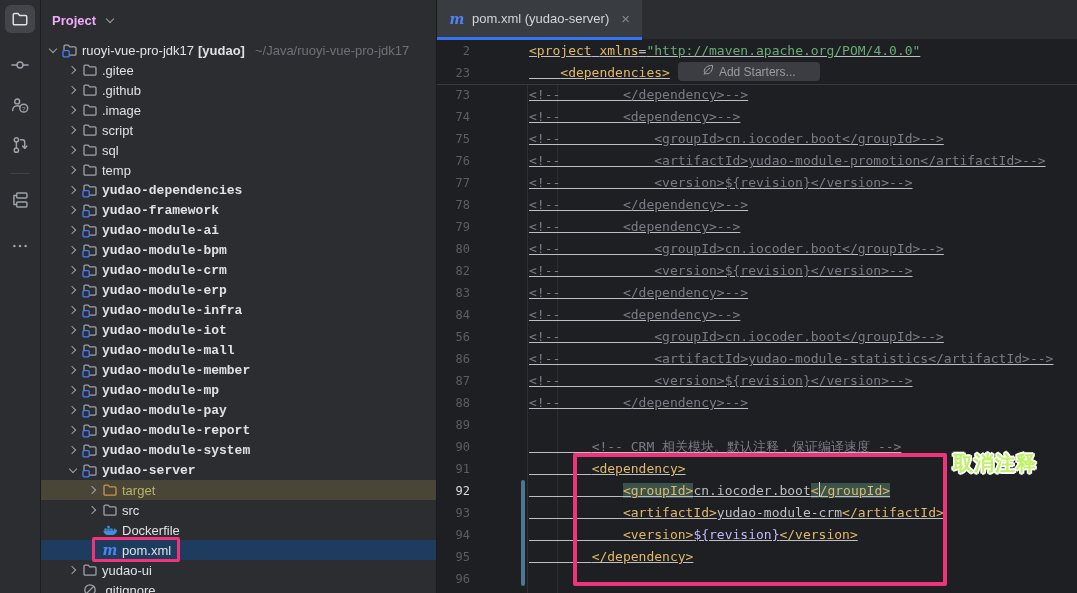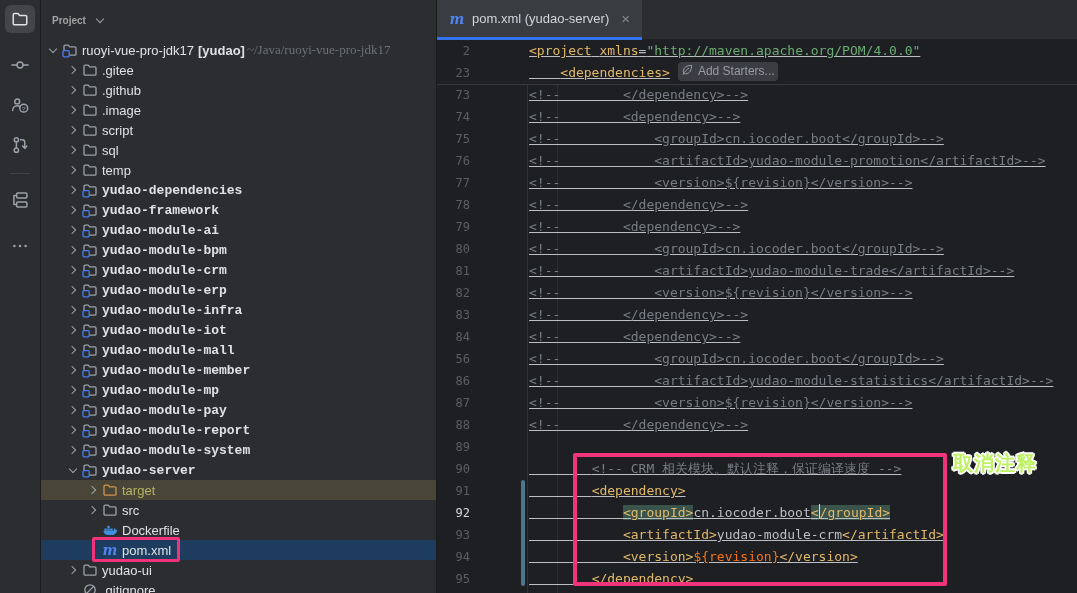--- a/index.html
+++ b/index.html
@@ -12,37 +12,37 @@
   .abtn{width:30px;height:28px;border-radius:6px;display:flex;align-items:center;justify-content:center;
         color:#9da2ab;flex:none;}
   .abtn.active{background:#43454a;color:#dfe1e5;}
   .abtn svg{display:block;}
   .adivider{width:20px;height:1px;background:#404246;flex:none;}
 
   
   .panel{width:396px;flex:none;background:#2b2d30;position:relative;box-sizing:border-box;
          border-right:1px solid #191a1c;overflow:hidden;}
   .phead{height:40px;display:flex;align-items:center;padding-left:11px;gap:6px;
-         color:#a3a3a3;font-weight:700;font-size:10px;}
+         color:#f0abfc;font-weight:700;font-size:13px;}
   .tree{position:absolute;top:40px;left:0;right:0;bottom:0;overflow:hidden;}
   .trow{height:20px;display:flex;align-items:center;font-size:13px;color:#dfe1e5;white-space:nowrap;}
   .trow.selected{background:#1d3c5e;}
   .trow.excluded{background:#4a4637;}
   .trow.excluded .tlabel{color:#b7b264;}
   .trow.excluded .ticon{color:#d0924f;}
   .chev{width:16px;height:16px;flex:none;display:flex;align-items:center;justify-content:center;}
   .chev.r::before{content:"";width:5px;height:5px;border-right:1.4px solid #9da2ab;
                   border-bottom:1.4px solid #9da2ab;transform:rotate(-45deg);margin-left:-2px;}
   .chev.d::before{content:"";width:5px;height:5px;border-right:1.4px solid #9da2ab;
                   border-bottom:1.4px solid #9da2ab;transform:rotate(45deg);margin-top:-2px;}
   .ticon{width:18px;height:16px;flex:none;display:flex;align-items:center;justify-content:center;color:#9da2ab;}
   .tlabel{margin-left:3px;}
   .tlabel.b{font-weight:700;font-family:Liberation Mono, monospace;}
   .tsuffix{font-weight:700;margin-left:4px;}
-  .tpath{color:#6e7277;margin-left:2px;font-weight:400;font-family:Liberation Serif, serif;}
+  .tpath{color:#6e7277;margin-left:10px;font-weight:400;}
   .mvnglyph{font-family:"DejaVu Serif","Liberation Serif",serif;font-style:italic;font-weight:700;
             font-size:14px;line-height:16px;color:#5183f0;display:inline-block;width:16px;text-align:center;}
   .tbox{position:absolute;left:51px;top:537px;width:88px;height:25px;border:3px solid #f0347c;
         border-radius:2px;box-sizing:border-box;z-index:6;pointer-events:none;}
 
   
   .editor{flex:1;position:relative;background:#1e1f22;overflow:hidden;}
   .tabbar{position:absolute;top:0;left:0;right:0;height:40px;background:#2b2d30;
           border-bottom:1px solid #1f2123;box-sizing:border-box;z-index:4;}
   .tab{position:absolute;left:0;top:0;height:40px;background:#393c40;display:flex;align-items:center;
@@ -55,24 +55,24 @@
   .cl{height:22px;font:13px/22px "DejaVu Sans Mono","Liberation Mono",monospace;
       white-space:pre;color:#bcbec4;display:flex;}
   .ln{width:33px;flex:none;text-align:right;color:#5b5e64;font-size:12px;}
   .cl.active .ln{color:#d6d9df;}
   .lc{margin-left:59px;white-space:pre;text-decoration:underline;}
   .tk.tag{color:#e2b96b;}
   .tk.taghl{color:#e2b96b;background:#3b544b;}
   .tk.comment{color:#787d85;}
   .tk.string{color:#6aab73;}
   .tk.plain{color:#bcbec4;}
-  .tk.var{color:#f97316;}
+  .tk.var{color:#c4b5fd;}
   .caret{display:inline-block;width:0;border-left:1.6px solid #d7d9dd;height:15px;vertical-align:-2px;}
-  .inlay{display:inline-flex;gap:5px;background:#3b3d42;border-radius:4px;
-         padding:2px 3px;margin-left:8px;font:12px "Liberation Sans",sans-serif;color:#989ca3;
+  .inlay{display:inline-flex;align-items:center;gap:5px;background:#3b3d42;border-radius:4px;
+         padding:2px 24px;margin-left:8px;font:12px "Liberation Sans",sans-serif;color:#989ca3;
          vertical-align:1px;}
   .gutline{position:absolute;left:90px;top:84px;bottom:0;width:1px;background:#2e3034;z-index:1;}
   .indentguide{position:absolute;left:120px;top:84px;bottom:0;width:1px;background:#2c2e32;z-index:1;}
   .changebar{position:absolute;left:84px;top:480px;width:4px;height:106px;background:#4d7791;
              border-radius:2px;z-index:2;}
   .ebox{position:absolute;left:136px;top:453px;width:374px;height:133px;border:4px solid #f0347c;
         border-radius:2px;box-sizing:border-box;z-index:5;pointer-events:none;}
   .elabel{position:absolute;left:516px;top:450px;z-index:5;font-weight:700;font-size:20px;
           color:#bef264;letter-spacing:1px;
           text-shadow:-1.4px -1.4px 0 #fff,1.4px -1.4px 0 #fff,-1.4px 1.4px 0 #fff,1.4px 1.4px 0 #fff,
@@ -432,21 +432,20 @@
     <div class="indentguide"></div>
     <div class="codewrap">
         <div class="cl"><span class="ln">73</span><span class="lc"><span class="tk comment">&lt;!--        &lt;/dependency&gt;--&gt;</span></span></div>
         <div class="cl"><span class="ln">74</span><span class="lc"><span class="tk comment">&lt;!--        &lt;dependency&gt;--&gt;</span></span></div>
         <div class="cl"><span class="ln">75</span><span class="lc"><span class="tk comment">&lt;!--            &lt;groupId&gt;cn.iocoder.boot&lt;/groupId&gt;--&gt;</span></span></div>
         <div class="cl"><span class="ln">76</span><span class="lc"><span class="tk comment">&lt;!--            &lt;artifactId&gt;yudao-module-promotion&lt;/artifactId&gt;--&gt;</span></span></div>
         <div class="cl"><span class="ln">77</span><span class="lc"><span class="tk comment">&lt;!--            &lt;version&gt;${revision}&lt;/version&gt;--&gt;</span></span></div>
         <div class="cl"><span class="ln">78</span><span class="lc"><span class="tk comment">&lt;!--        &lt;/dependency&gt;--&gt;</span></span></div>
         <div class="cl"><span class="ln">79</span><span class="lc"><span class="tk comment">&lt;!--        &lt;dependency&gt;--&gt;</span></span></div>
         <div class="cl"><span class="ln">80</span><span class="lc"><span class="tk comment">&lt;!--            &lt;groupId&gt;cn.iocoder.boot&lt;/groupId&gt;--&gt;</span></span></div>
-        <div class="cl"><span class="ln">81</span><span class="lc"><span class="tk comment">&lt;!--            &lt;artifactId&gt;yudao-module-trade&lt;/artifactId&gt;--&gt;</span></span></div>
         <div class="cl"><span class="ln">82</span><span class="lc"><span class="tk comment">&lt;!--            &lt;version&gt;${revision}&lt;/version&gt;--&gt;</span></span></div>
         <div class="cl"><span class="ln">83</span><span class="lc"><span class="tk comment">&lt;!--        &lt;/dependency&gt;--&gt;</span></span></div>
         <div class="cl"><span class="ln">84</span><span class="lc"><span class="tk comment">&lt;!--        &lt;dependency&gt;--&gt;</span></span></div>
         <div class="cl"><span class="ln">56</span><span class="lc"><span class="tk comment">&lt;!--            &lt;groupId&gt;cn.iocoder.boot&lt;/groupId&gt;--&gt;</span></span></div>
         <div class="cl"><span class="ln">86</span><span class="lc"><span class="tk comment">&lt;!--            &lt;artifactId&gt;yudao-module-statistics&lt;/artifactId&gt;--&gt;</span></span></div>
         <div class="cl"><span class="ln">87</span><span class="lc"><span class="tk comment">&lt;!--            &lt;version&gt;${revision}&lt;/version&gt;--&gt;</span></span></div>
         <div class="cl"><span class="ln">88</span><span class="lc"><span class="tk comment">&lt;!--        &lt;/dependency&gt;--&gt;</span></span></div>
         <div class="cl"><span class="ln">89</span><span class="lc"></span></div>
         <div class="cl"><span class="ln">90</span><span class="lc"><span class="tk plain">        </span><span class="tk comment">&lt;!-- CRM 相关模块。默认注释，保证编译速度 --&gt;</span></span></div>
         <div class="cl"><span class="ln">91</span><span class="lc"><span class="tk plain">        </span><span class="tk tag">&lt;dependency&gt;</span></span></div>

